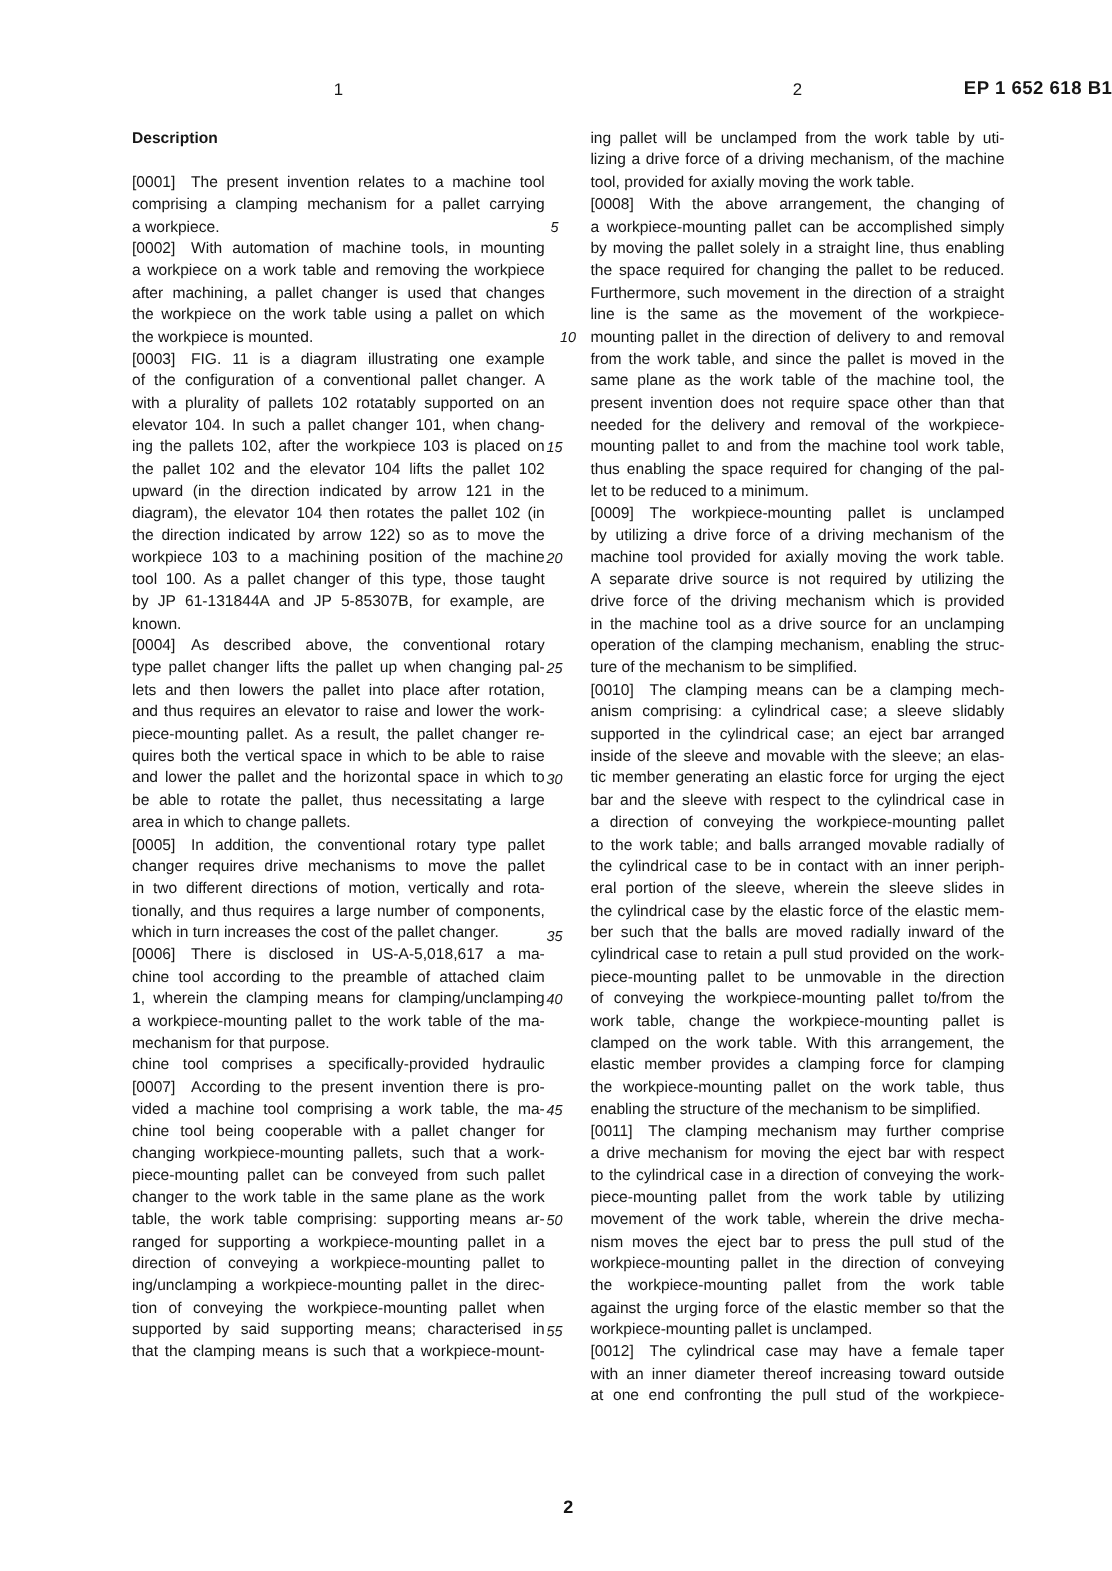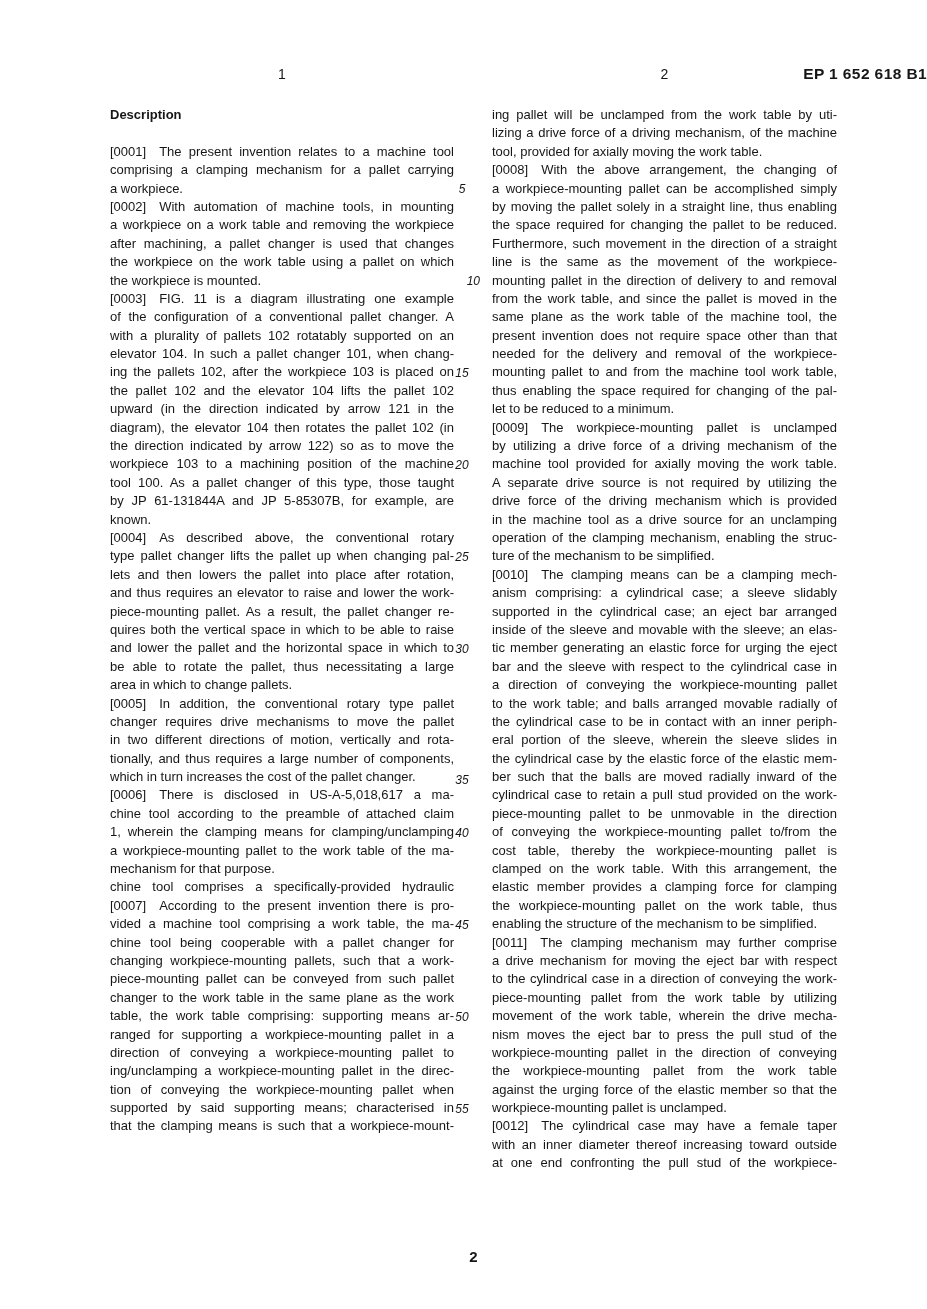--- a/index.html
+++ b/index.html
@@ -154,21 +154,21 @@
         <div class="line">bar and the sleeve with respect to the cylindrical case in</div>
         <div class="line">a direction of conveying the workpiece-mounting pallet</div>
         <div class="line">to the work table; and balls arranged movable radially of</div>
         <div class="line">the cylindrical case to be in contact with an inner periph-</div>
         <div class="line">eral portion of the sleeve, wherein the sleeve slides in</div>
         <div class="line">the cylindrical case by the elastic force of the elastic mem-</div>
         <div class="line">ber such that the balls are moved radially inward of the</div>
         <div class="line">cylindrical case to retain a pull stud provided on the work-</div>
         <div class="line">piece-mounting pallet to be unmovable in the direction</div>
         <div class="line">of conveying the workpiece-mounting pallet to/from the</div>
-        <div class="line">cost table, thereby the workpiece-mounting pallet is</div>
+        <div class="line">work table, change the workpiece-mounting pallet is</div>
         <div class="line">clamped on the work table. With this arrangement, the</div>
         <div class="line">elastic member provides a clamping force for clamping</div>
         <div class="line">the workpiece-mounting pallet on the work table, thus</div>
         <div class="line last">enabling the structure of the mechanism to be simplified.</div>
         <div class="line"><span class="ptag">[0011]</span>The clamping mechanism may further comprise</div>
         <div class="line">a drive mechanism for moving the eject bar with respect</div>
         <div class="line">to the cylindrical case in a direction of conveying the work-</div>
         <div class="line">piece-mounting pallet from the work table by utilizing</div>
         <div class="line">movement of the work table, wherein the drive mecha-</div>
         <div class="line">nism moves the eject bar to press the pull stud of the</div>

